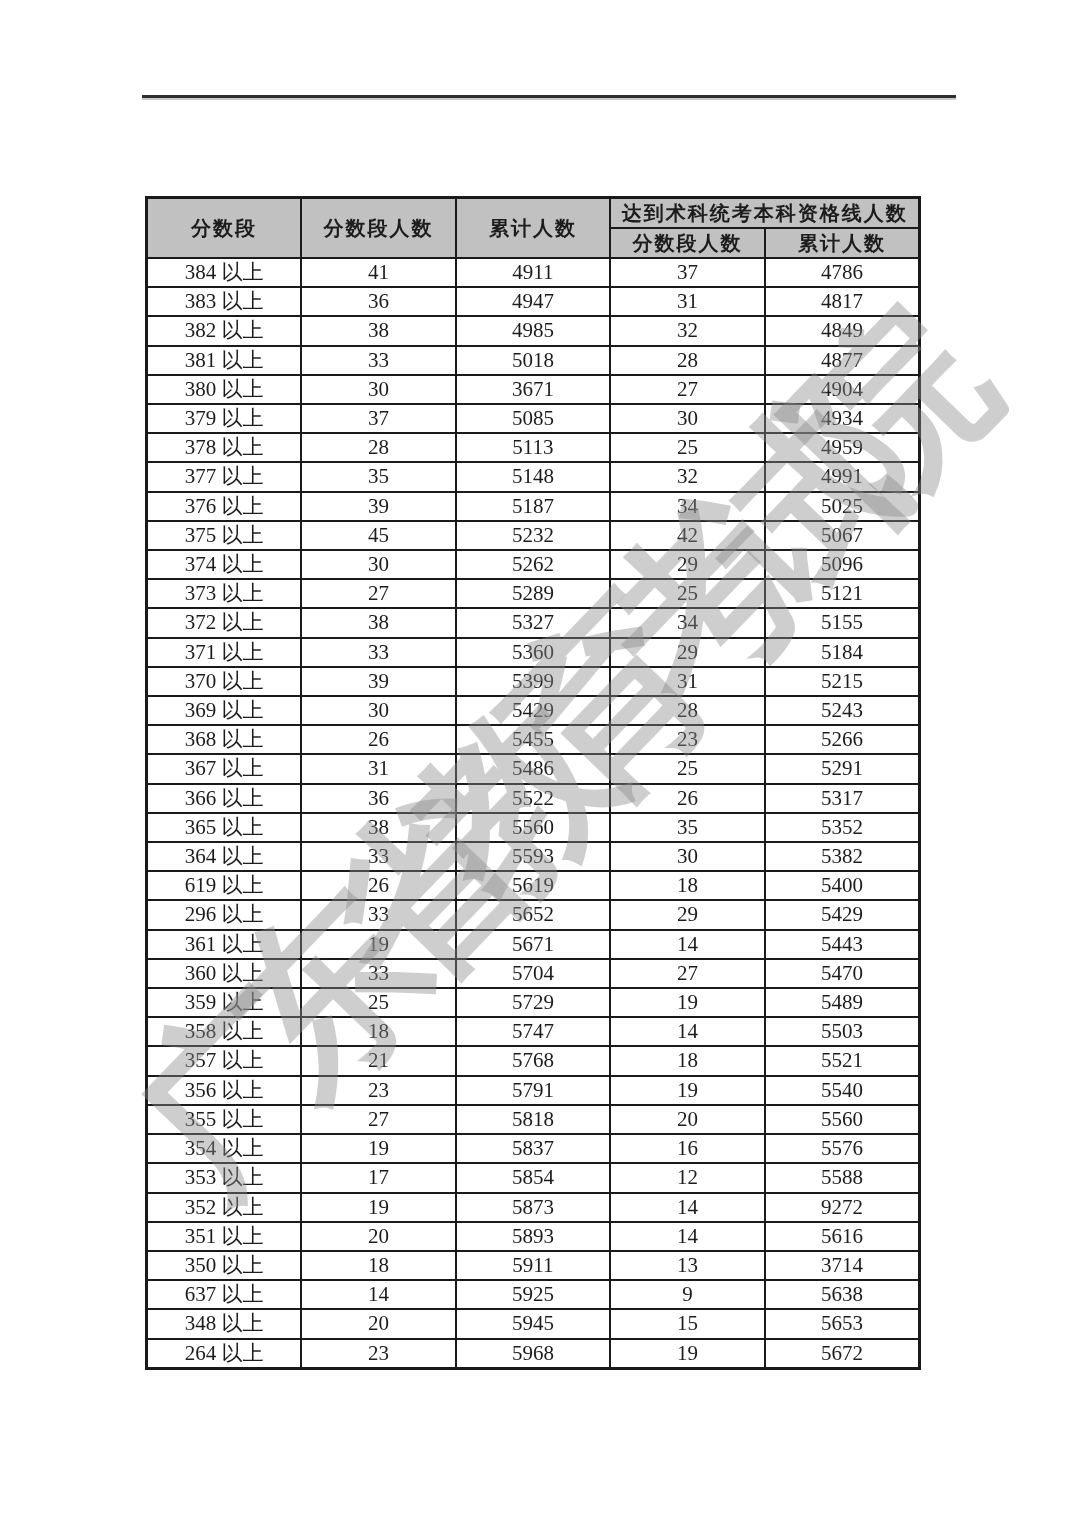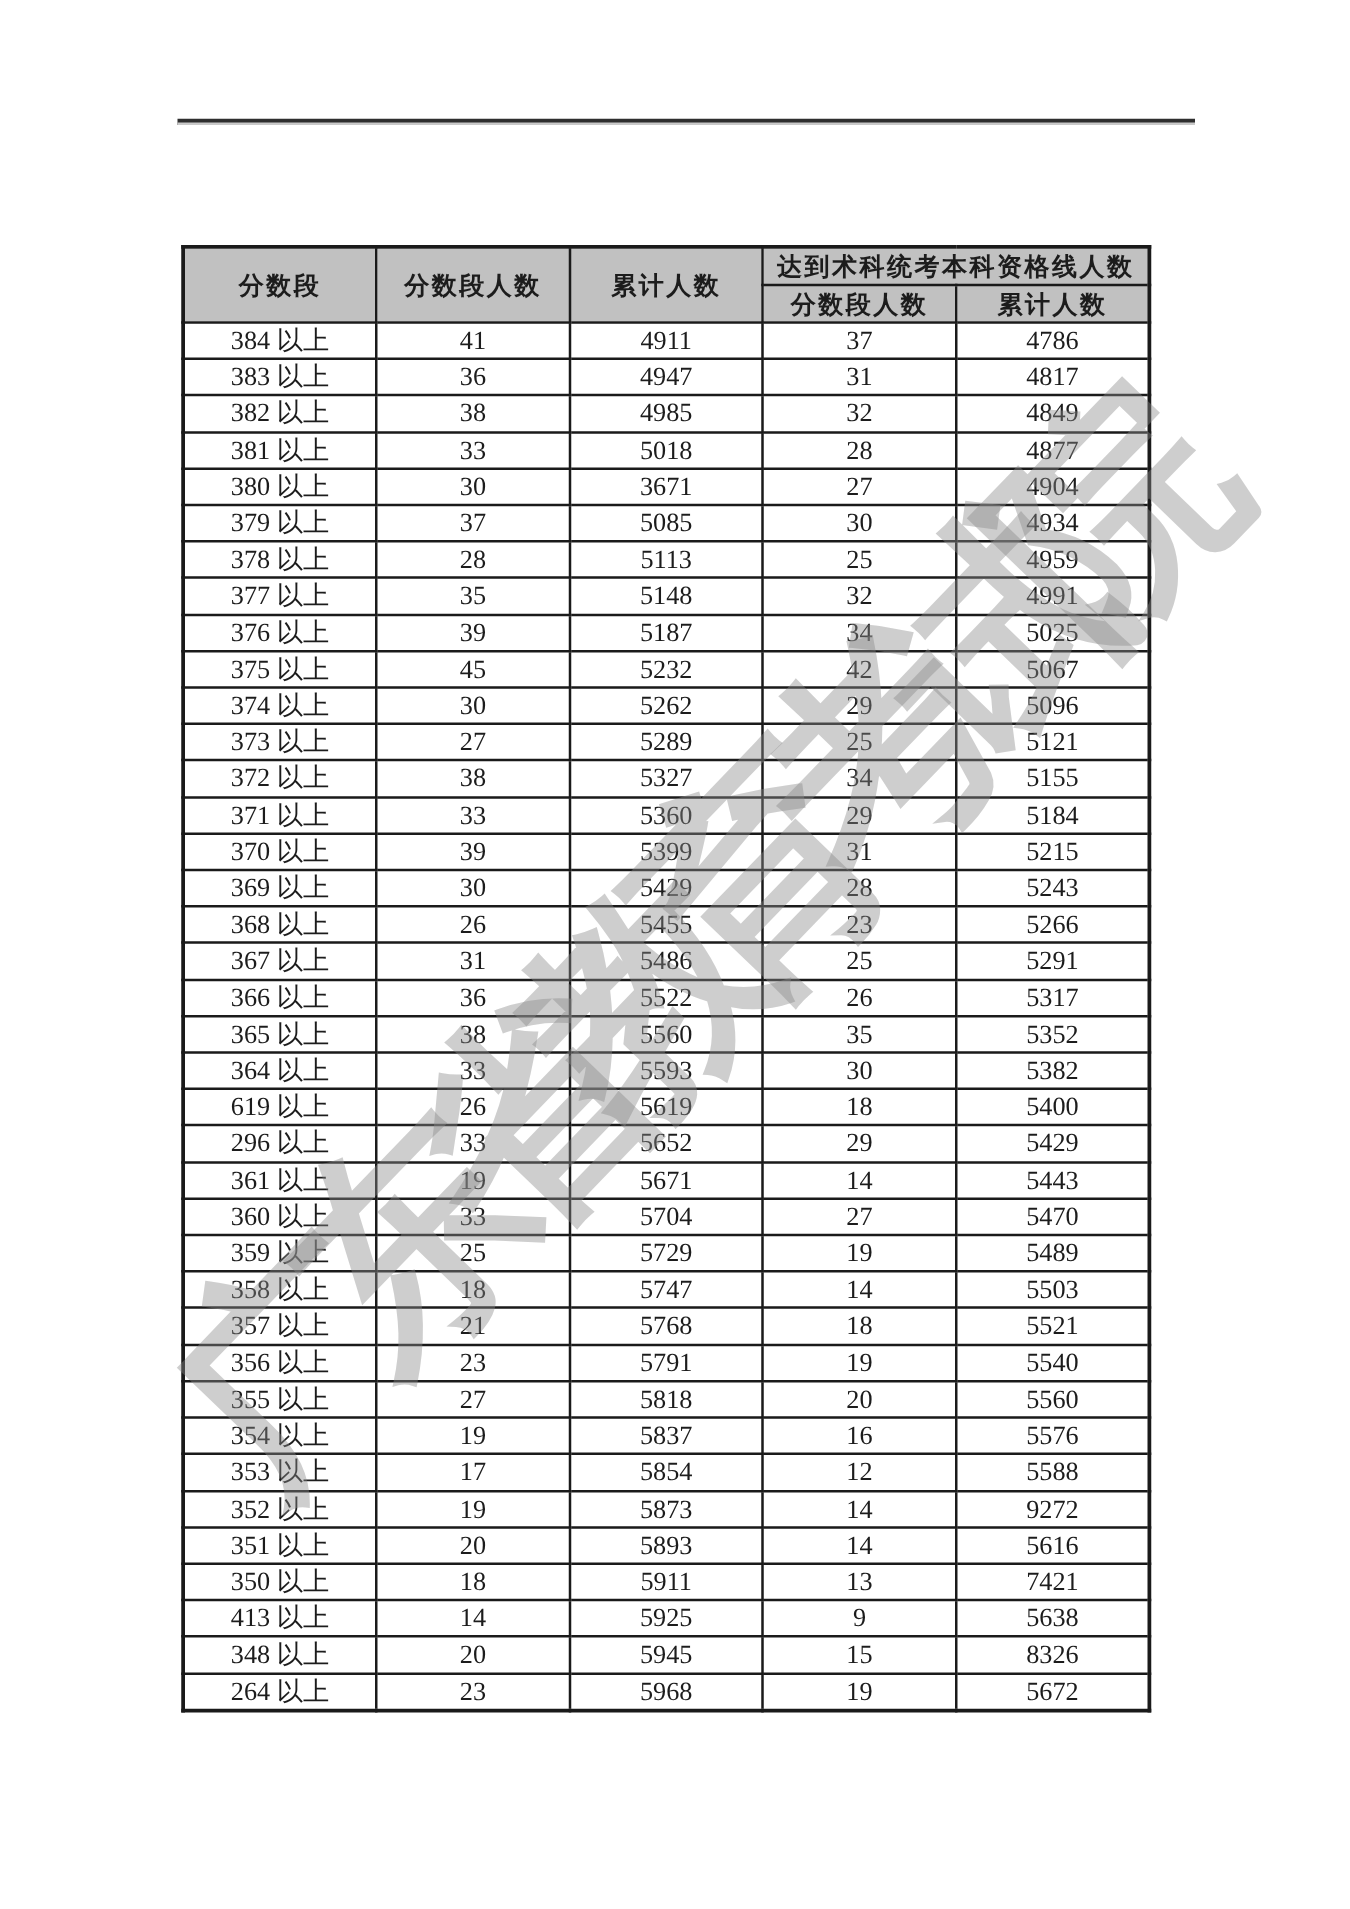--- a/index.html
+++ b/index.html
@@ -338,35 +338,35 @@
           <td>20</td>
           <td>5893</td>
           <td>14</td>
           <td>5616</td>
         </tr>
         <tr>
           <td>350 以上</td>
           <td>18</td>
           <td>5911</td>
           <td>13</td>
-          <td>7421</td>
-        </tr>
-        <tr>
-          <td>413 以上</td>
+          <td>3714</td>
+        </tr>
+        <tr>
+          <td>637 以上</td>
           <td>14</td>
           <td>5925</td>
           <td>9</td>
           <td>5638</td>
         </tr>
         <tr>
           <td>348 以上</td>
           <td>20</td>
           <td>5945</td>
           <td>15</td>
-          <td>8326</td>
+          <td>5653</td>
         </tr>
         <tr>
           <td>264 以上</td>
           <td>23</td>
           <td>5968</td>
           <td>19</td>
           <td>5672</td>
         </tr>
       </tbody>
   </table>

